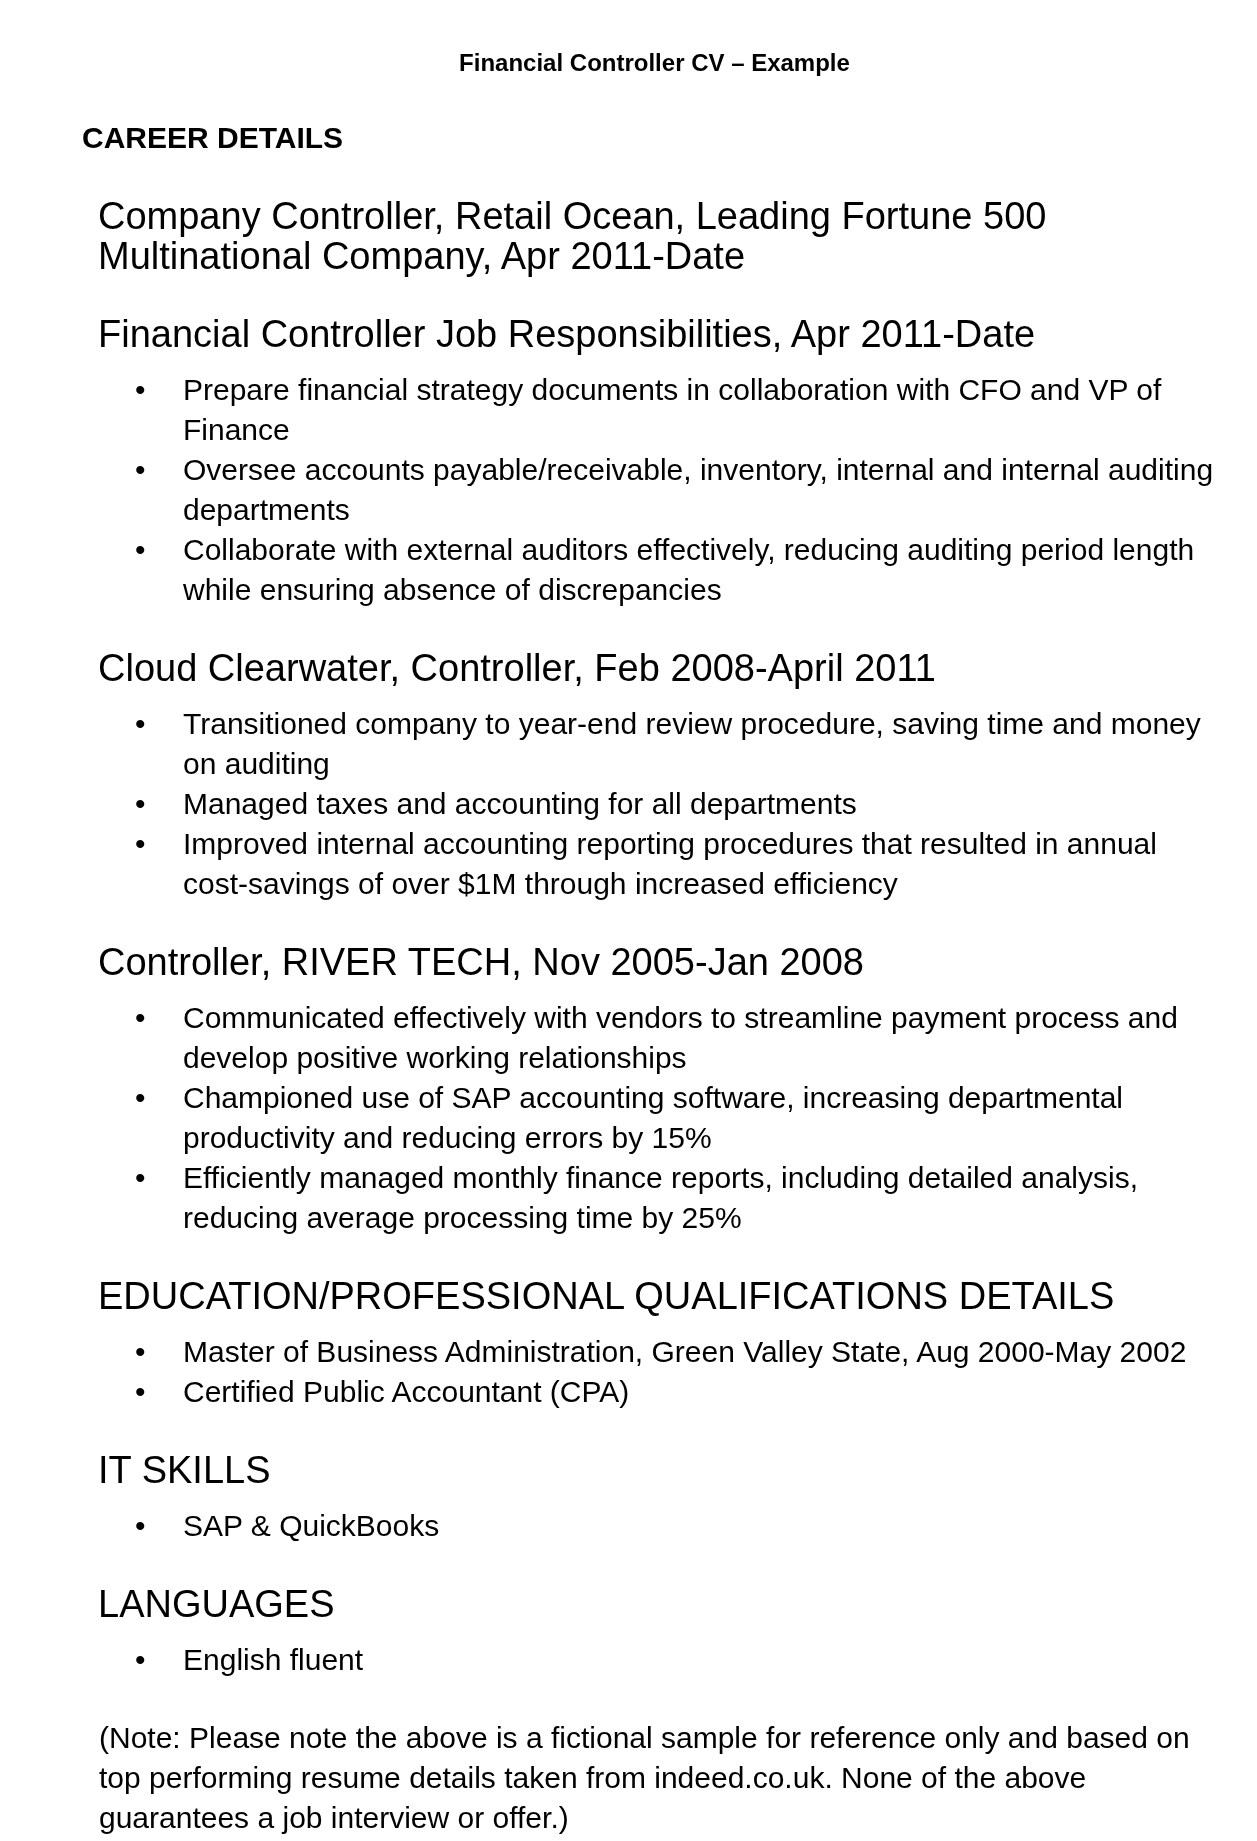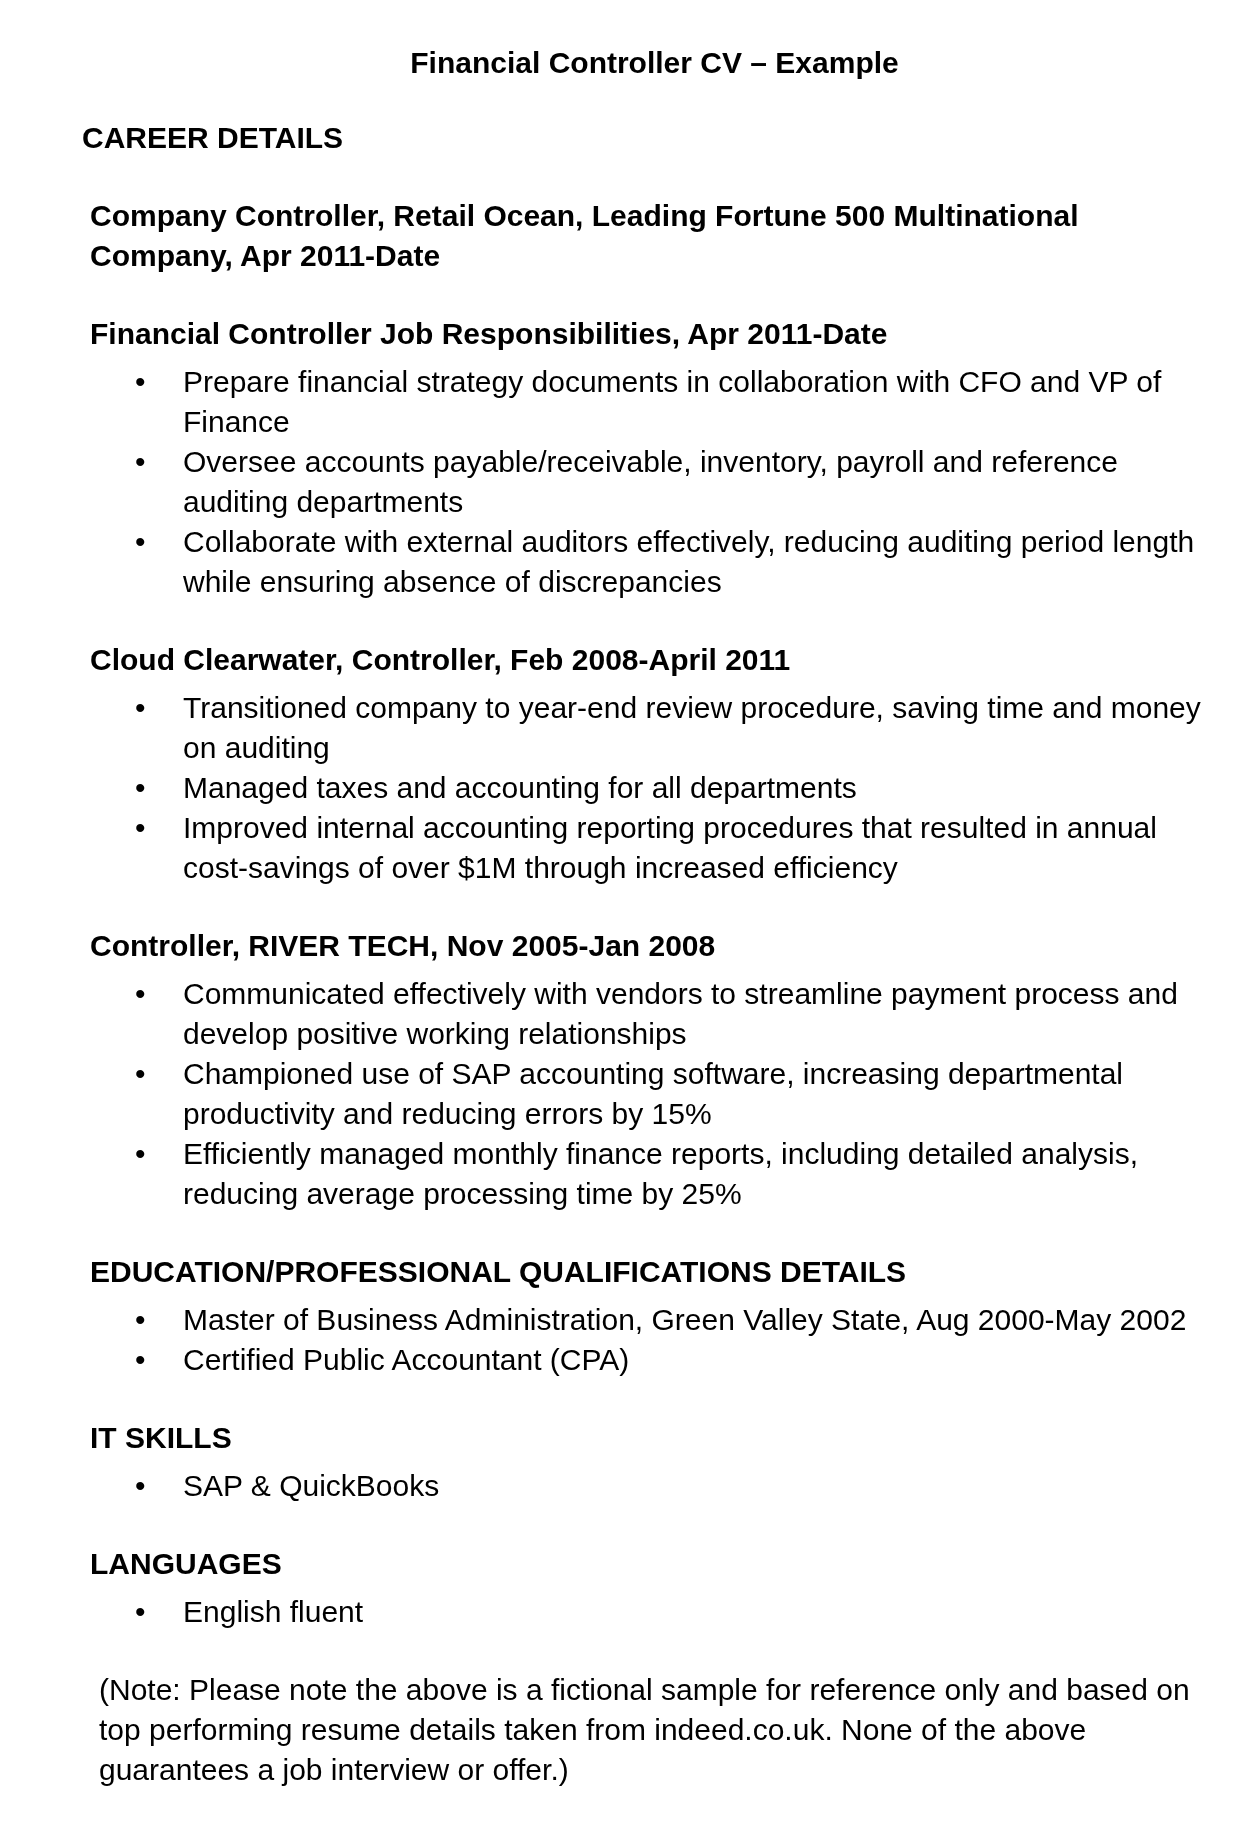--- a/index.html
+++ b/index.html
@@ -14,39 +14,39 @@
     box-sizing: border-box;
     background: #ffffff;
     color: #000000;
     font-family: "Liberation Sans", sans-serif;
     font-size: 30px;
     line-height: 40px;
     padding: 43px 30px 50px 82px;
   }
   .doc-title {
     margin: 0 0 35px 0;
-    font-size: 30px;
+    font-size: 24px;
     line-height: 40px;
     font-weight: bold;
     text-align: center;
   }
   .doc-subtitle {
     margin: 0;
     font-size: 30px;
     line-height: 40px;
     font-weight: bold;
   }
   .cv-section {
     margin-top: 38px;
   }
   .section-heading {
-    margin: 8px;
-    font-size: 30px;
+    margin: 16px;
+    font-size: 38px;
     line-height: 40px;
-    font-weight: bold;
+    font-weight: normal;
   }
   ul.bullet-list {
     list-style: none;
     margin: 0;
     padding: 0;
   }
   ul.bullet-list li {
     position: relative;
     padding-left: 101px;
   }
@@ -70,21 +70,21 @@
   <div id="sections">
   <section class="cv-section">
     <h3 class="section-heading">Company Controller, Retail Ocean, Leading Fortune 500 Multinational Company, Apr 2011-Date</h3>
 
   </section>
 
   <section class="cv-section">
     <h3 class="section-heading">Financial Controller Job Responsibilities, Apr 2011-Date</h3>
     <ul class="bullet-list">
           <li>Prepare financial strategy documents in collaboration with CFO and VP of Finance</li>
-          <li>Oversee accounts payable/receivable, inventory, payroll and reference auditing departments</li>
+          <li>Oversee accounts payable/receivable, inventory, internal and internal auditing departments</li>
           <li>Collaborate with external auditors effectively, reducing auditing period length while ensuring absence of discrepancies</li>
         </ul>
   </section>
 
   <section class="cv-section">
     <h3 class="section-heading">Cloud Clearwater, Controller, Feb 2008-April 2011</h3>
     <ul class="bullet-list">
           <li>Transitioned company to year-end review procedure, saving time and money on auditing</li>
           <li>Managed taxes and accounting for all departments</li>
           <li>Improved internal accounting reporting procedures that resulted in annual cost-savings of over $1M through increased efficiency</li>

